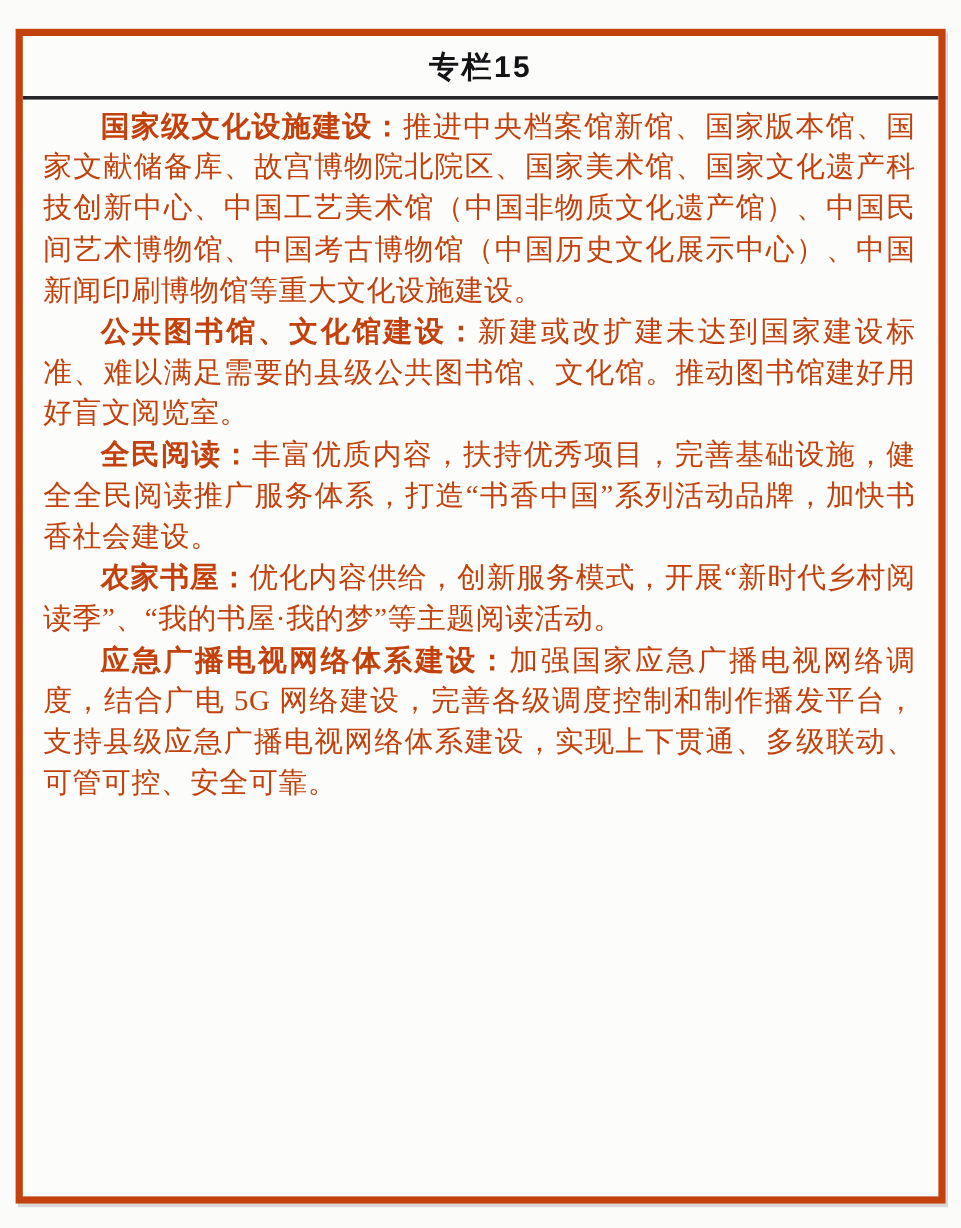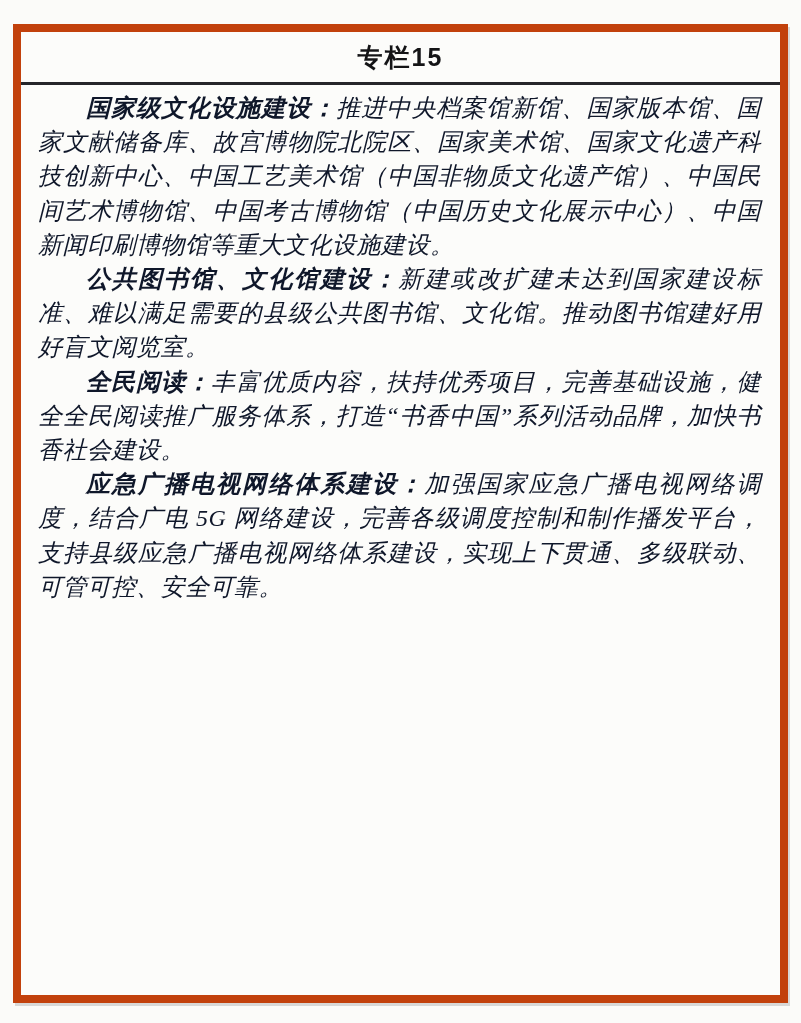--- a/index.html
+++ b/index.html
@@ -16,21 +16,21 @@
     width: 801px;
     height: 1023px;
   }
   .panel {
     position: absolute;
     left: 13px;
     top: 24px;
     width: 775px;
     height: 979px;
     background: #fcfcfa;
-    border: 8px solid #c2410c;
+    border: 6px solid #c2410c;
     box-shadow: 2px 3px 0 rgba(60,60,60,0.18);
     overflow: hidden;
   }
   .title-row {
     display: flex;
     justify-content: center;
     align-items: center;
     gap: 22px;
     padding: 9px 10px 8px 10px;
     border-bottom: 3px solid #26262a;
@@ -43,38 +43,38 @@
   .body-area {
     padding: 6px 19px 8px 17px;
   }
   .body-area p {
     font-size: 24px;
     line-height: 34.2px;
     text-align: justify;
     text-justify: inter-ideograph;
     text-indent: 2em;
     letter-spacing: 0.5px;
-    color: #0f172a;
-    font-style: italic;
+    color: #c2410c;
   }
   .plabel {
     font-weight: 600;
   }
 </style>
 </head>
 <body>
 
 <div class="page">
   <div class="panel">
 
     <div class="title-row">
       <span>专栏15</span>
     </div>
 
     <div class="body-area">
       <p><span class="plabel">国家级文化设施建设：</span><span>推进中央档案馆新馆、国家版本馆、国家文献储备库、故宫博物院北院区、国家美术馆、国家文化遗产科技创新中心、中国工艺美术馆（中国非物质文化遗产馆）、中国民间艺术博物馆、中国考古博物馆（中国历史文化展示中心）、中国新闻印刷博物馆等重大文化设施建设。</span></p>
       <p><span class="plabel">公共图书馆、文化馆建设：</span><span>新建或改扩建未达到国家建设标准、难以满足需要的县级公共图书馆、文化馆。推动图书馆建好用好盲文阅览室。</span></p>
       <p><span class="plabel">全民阅读：</span><span>丰富优质内容，扶持优秀项目，完善基础设施，健全全民阅读推广服务体系，打造“书香中国”系列活动品牌，加快书香社会建设。</span></p>
+      <p><span class="plabel">农家书屋：</span><span>优化内容供给，创新服务模式，开展“新时代乡村阅读季”、“我的书屋·我的梦”等主题阅读活动。</span></p>
       <p><span class="plabel">应急广播电视网络体系建设：</span><span>加强国家应急广播电视网络调度，结合广电 5G 网络建设，完善各级调度控制和制作播发平台，支持县级应急广播电视网络体系建设，实现上下贯通、多级联动、可管可控、安全可靠。</span></p>
     </div>
 
   </div>
 </div>
 
 </body></html>

